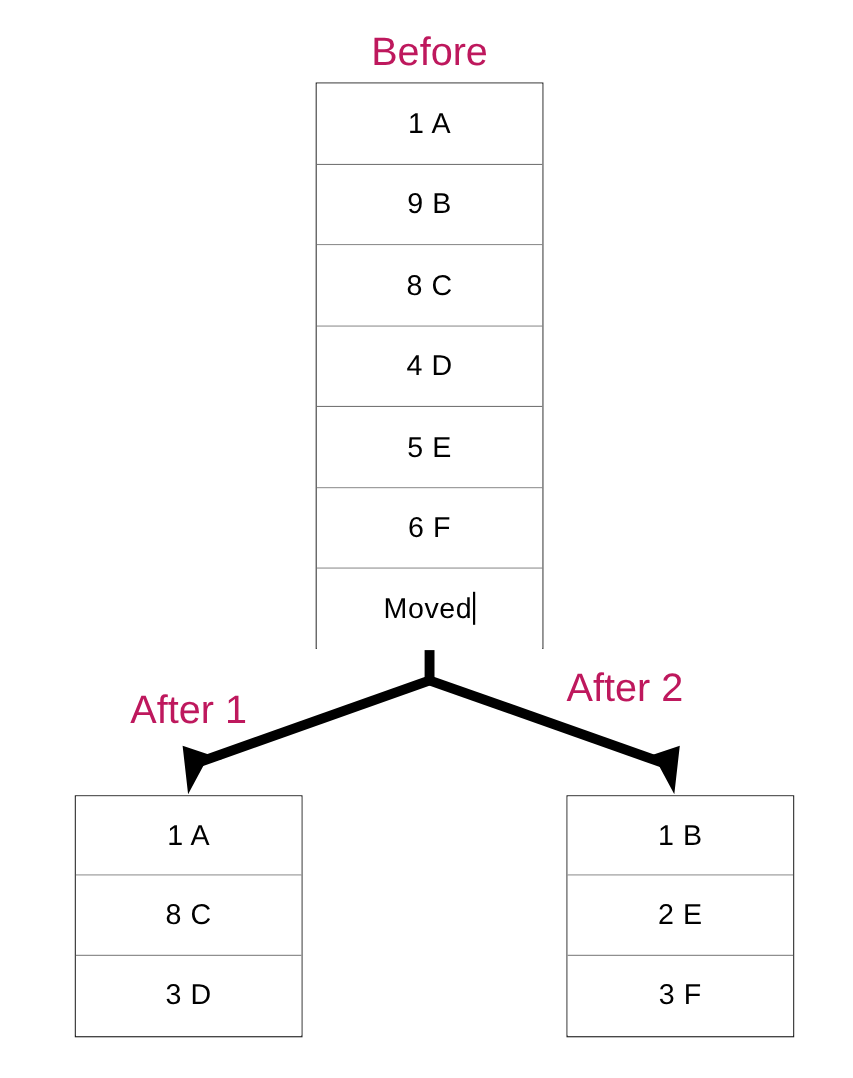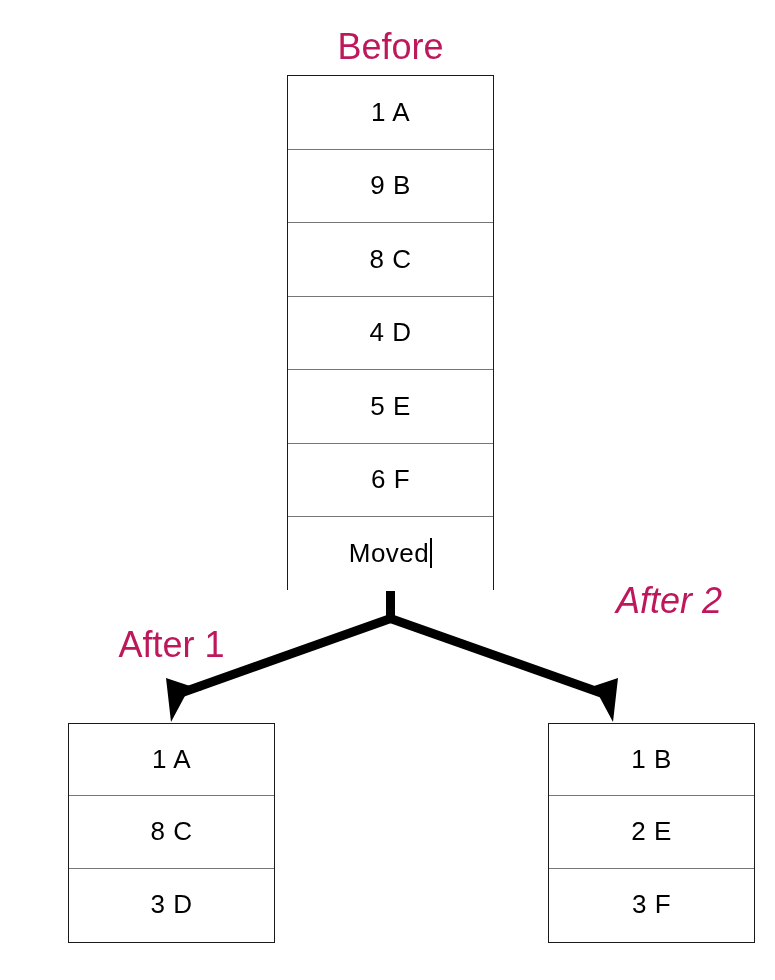--- a/index.html
+++ b/index.html
@@ -37,24 +37,23 @@
     text-align: center;
   }
   #title-after1 {
     left: 68px;
     top: 628px;
     width: 207px;
     text-align: center;
   }
   #title-after2 {
     left: 515px;
-    top: 584px;
+    top: 608px;
     width: 207px;
-    text-align: right;
-    font-style: italic;
+    text-align: left;
   }
   
   .table {
     position: absolute;
     background: #ffffff;
     border: 1.6px solid #1a1a1a;
     box-sizing: border-box;
   }
   #table-before {
     left: 287px;
@@ -66,21 +65,20 @@
     left: 68px;
     top: 723px;
     width: 207px;
     height: 220px;
   }
   #table-after2 {
     left: 515px;
     top: 723px;
     width: 207px;
     height: 220px;
-    margin-left: 33px;
   }
   .row {
     box-sizing: border-box;
     border-bottom: 1.5px solid #767676;
     display: flex;
     align-items: center;
     justify-content: center;
     font-size: 26px;
     color: #000000;
     background: #ffffff;

